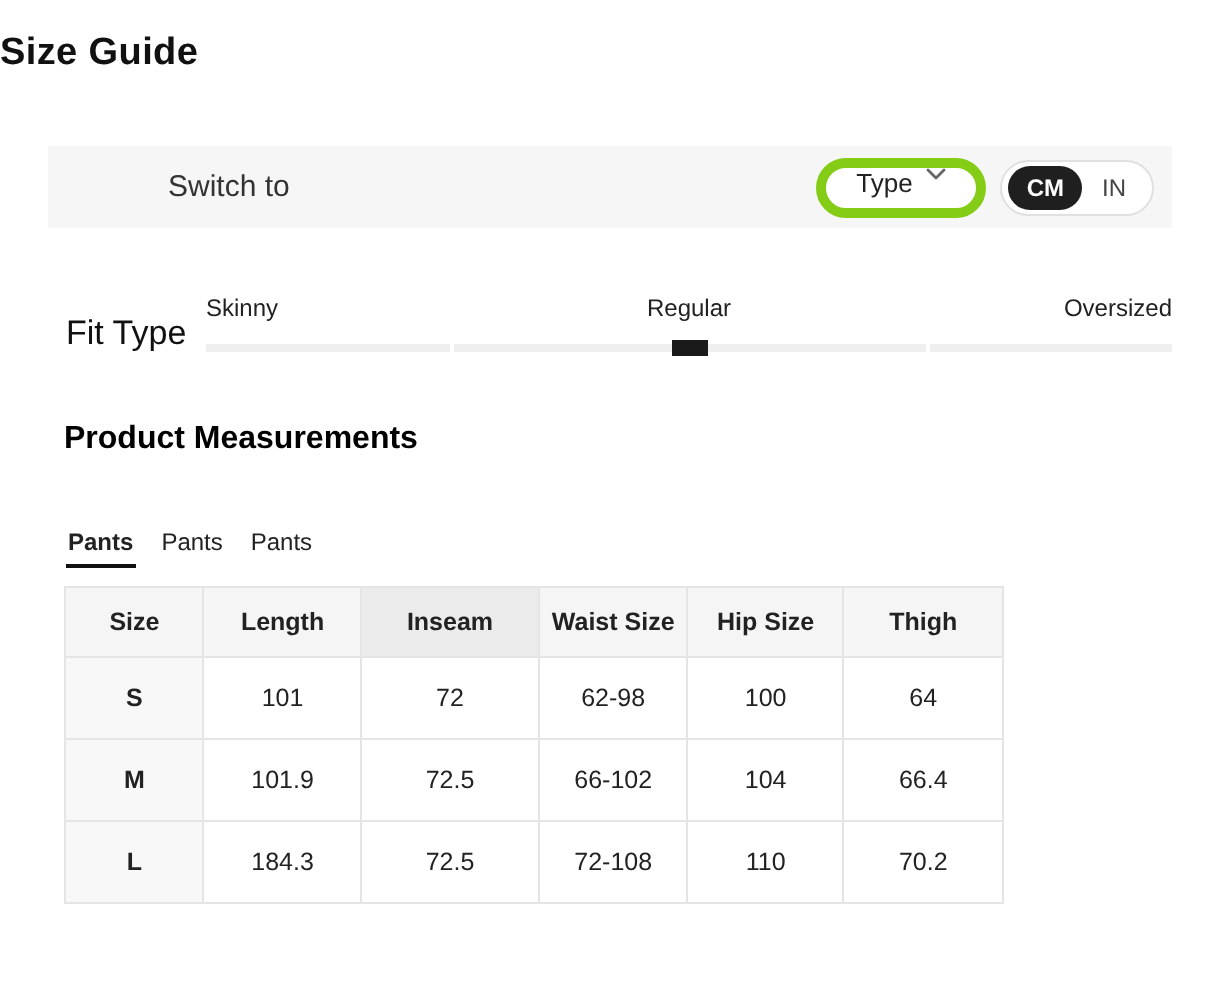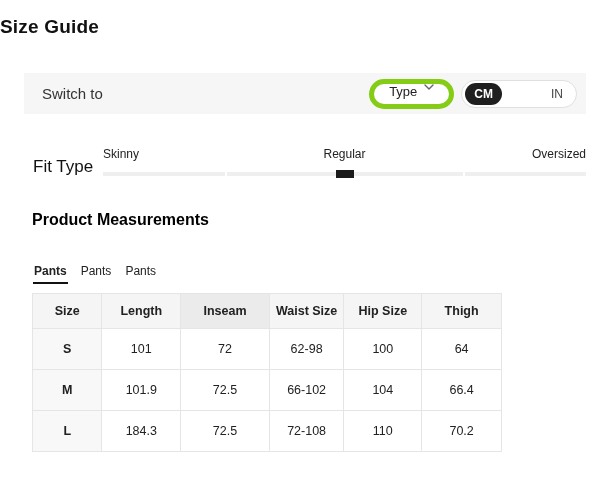--- a/index.html
+++ b/index.html
@@ -20,35 +20,34 @@
   
   .switch-bar {
     margin: 33px 20px 0 24px;
     height: 41px;
     background: #f6f6f6;
     display: flex;
     align-items: center;
     justify-content: space-between;
     padding: 0 9px 0 18px;
   }
-  .switch-label { font-size: 15px; color: #333; }
+  .switch-label { font-size: 15px; color: #333; margin-left: 42px; }
   .switch-controls { display: flex; align-items: center; gap: 7px; }
   .type-pill {
     display: inline-flex; align-items: flex-start; gap: 7px;
     height: 30px; padding: 0 15px;
     background: #fff; border: 5px solid #84cc16; border-radius: 15px;
     font-size: 13px; color: #222; cursor: pointer;
     font-family: inherit;
   }
   .unit-toggle {
     display: inline-flex; align-items: center;
     height: 28px; padding: 0 3px 0 3px;
     background: #fff; border: 1px solid #e0e0e0; border-radius: 14px;
     cursor: pointer;
-    gap: 39px;
   }
   .unit {
     font-size: 12px; line-height: 22px; color: #444;
     padding: 0 10px; border-radius: 11px;
   }
   .unit.active {
     background: #1f1f1f; color: #fff; font-weight: 700;
     padding: 0 9px;
   }
 

